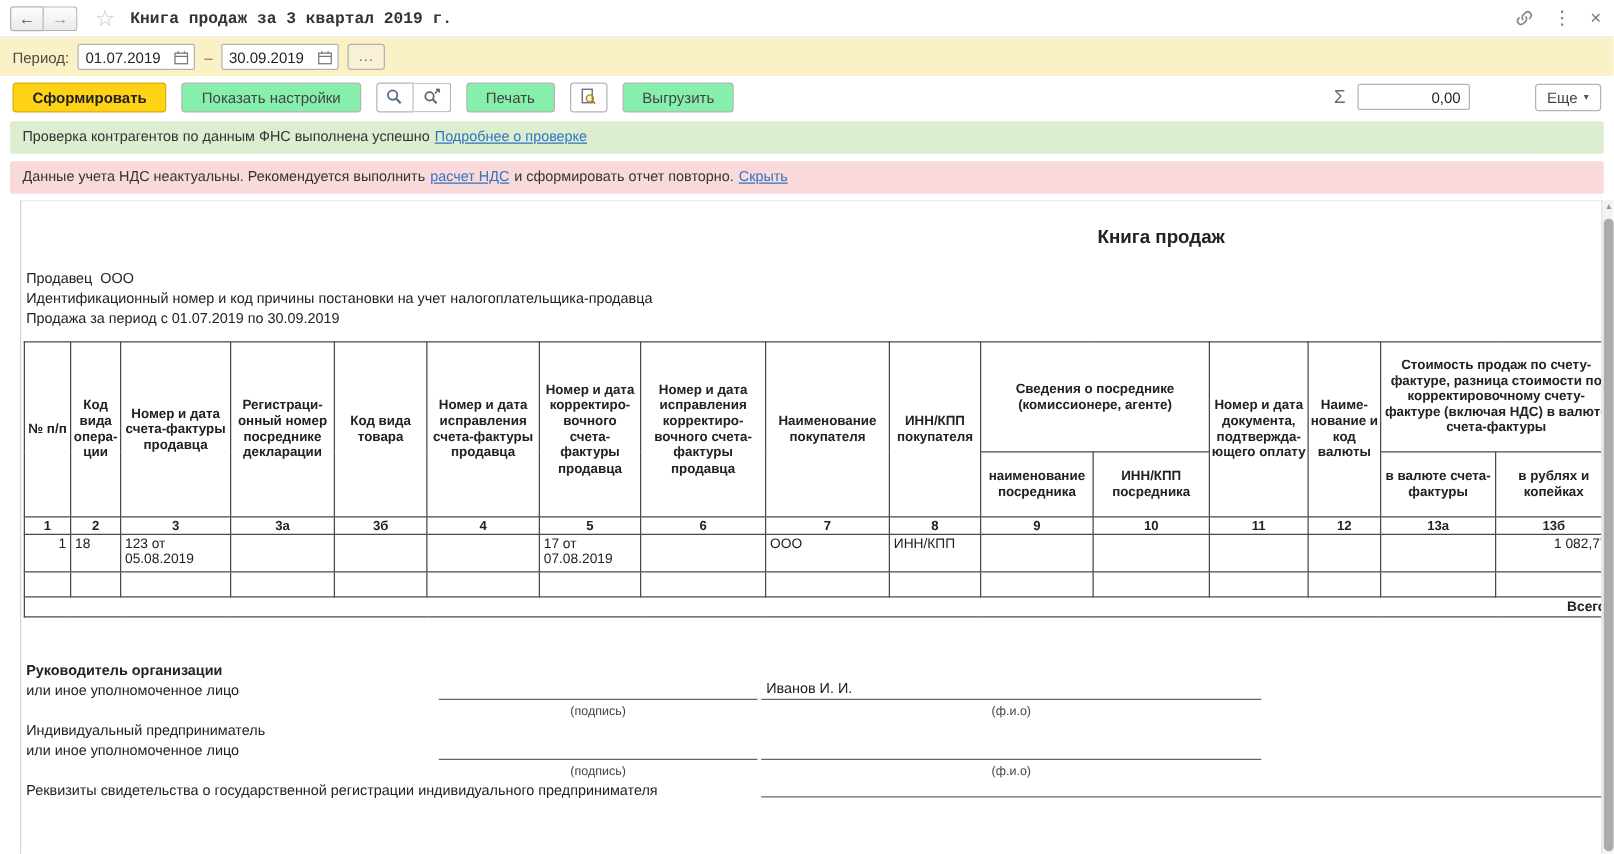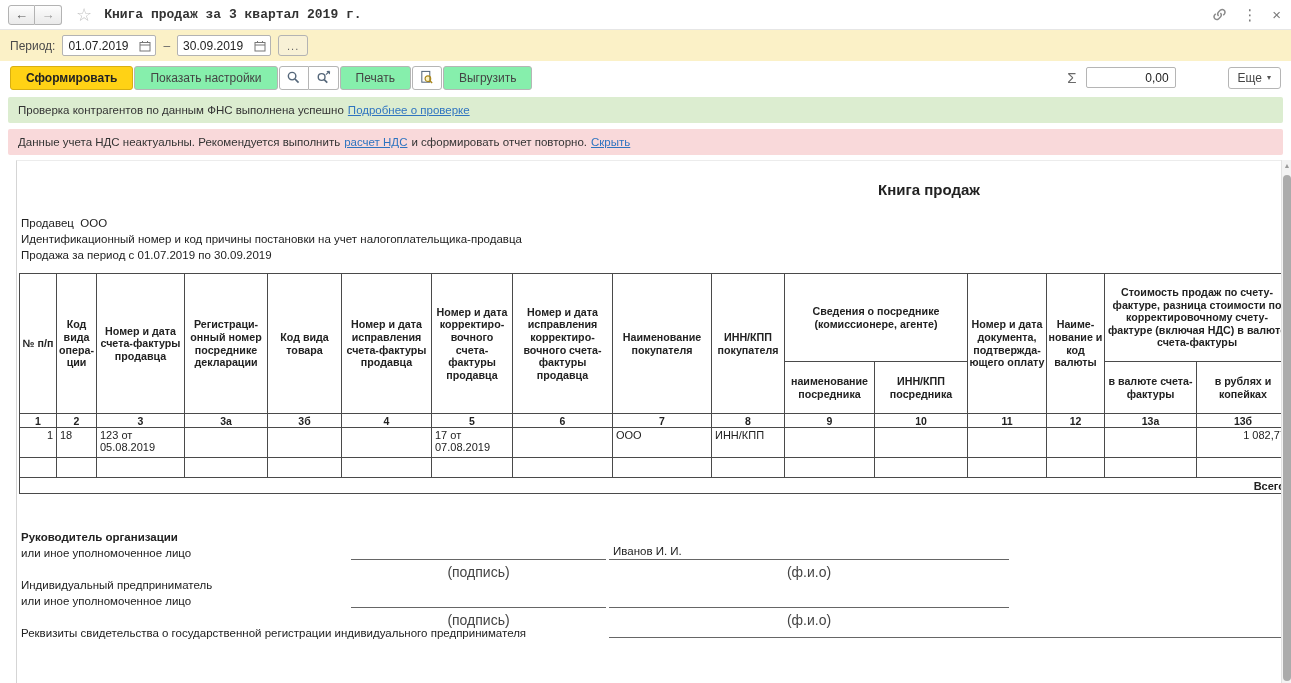--- a/index.html
+++ b/index.html
@@ -27,21 +27,21 @@
                padding:0 10px; gap:7px; }
   .plabel { font-size:12px; color:#4a4a4a; }
   .datefield { width:94px; height:21px; background:#fff; border:1px solid #b3b3b3;
                border-radius:2px; display:flex; align-items:center; justify-content:space-between;
                font-size:12px; color:#222; padding:0 4px 0 5px; }
   .dash { color:#666; font-size:12px; }
   .dotsbtn { width:30px; height:21px; border:1px solid #b3b3b3; border-radius:3px;
              background:#f8f1d6; color:#666; font-size:11px; display:flex; align-items:center;
              justify-content:center; letter-spacing:1px; cursor:pointer; }
   
-  .toolbar { height:33px; background:#fff; display:flex; align-items:center; padding:0 10px; gap:1px; }
+  .toolbar { height:33px; background:#fff; display:flex; align-items:center; padding:0 10px; gap:12px; }
   .btn { height:24px; border:1px solid #b5b5b5; border-radius:3px; background:#86efac;
          font-size:12px; color:#444; padding:0 15px; display:flex; align-items:center; cursor:pointer; }
   .btn.primary { background:#ffd215; border-color:#d8af12; font-weight:bold; color:#222; }
   .icongroup { display:flex; }
   .iconbtn { width:30px; height:24px; border:1px solid #b5b5b5; background:#fff;
              display:flex; align-items:center; justify-content:center; cursor:pointer; }
   .iconbtn.first { border-radius:3px 0 0 3px; }
   .iconbtn.last  { border-radius:0 3px 3px 0; border-left:none; }
   .iconbtn.solo  { border-radius:3px; }
   .sumwrap { margin-left:auto; display:flex; align-items:center; gap:9px; }
@@ -79,21 +79,21 @@
   tr.nums td { height:14px; text-align:center; font-weight:bold; font-size:10.5px; padding:0; }
   tr.r1 td { height:30px; vertical-align:top; }
   tr.r2 td { height:20px; }
   tr.totalrow td { height:16px; text-align:right; font-weight:bold; padding-right:4px; }
   .ar { text-align:right; }
   
   .sigs { position:absolute; top:368px; left:4px; width:1269px; height:130px;
           font-size:11.5px; color:#222; }
   .sigs .t { position:absolute; white-space:nowrap; }
   .uline { position:absolute; height:17px; border-bottom:1px solid #666; }
-  .cap { position:absolute; font-size:14px; color:#444; text-align:center; }
+  .cap { position:absolute; font-size:10px; color:#444; text-align:center; }
   .signame { position:absolute; font-size:11.5px; color:#222; }
   
   .vscroll { position:absolute; top:160px; right:0; width:10px; height:523px; background:#f3f3f3;
              border-left:1px solid #e2e2e2; }
   .vthumb { position:absolute; top:15px; left:1px; width:8px; height:506px; background:#ababab;
             border-radius:4px; cursor:pointer; }
   .uparr { position:absolute; top:2px; left:0; width:10px; text-align:center; font-size:7px; color:#9a9a9a; }
   svg { display:block; }
 </style>
 </head>

